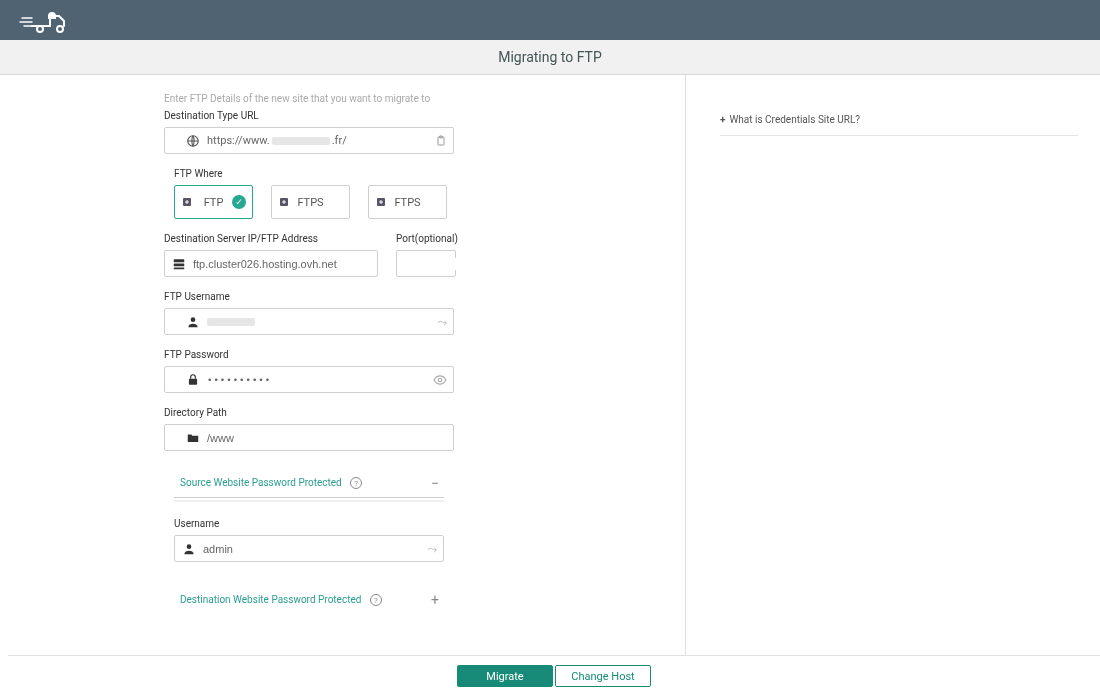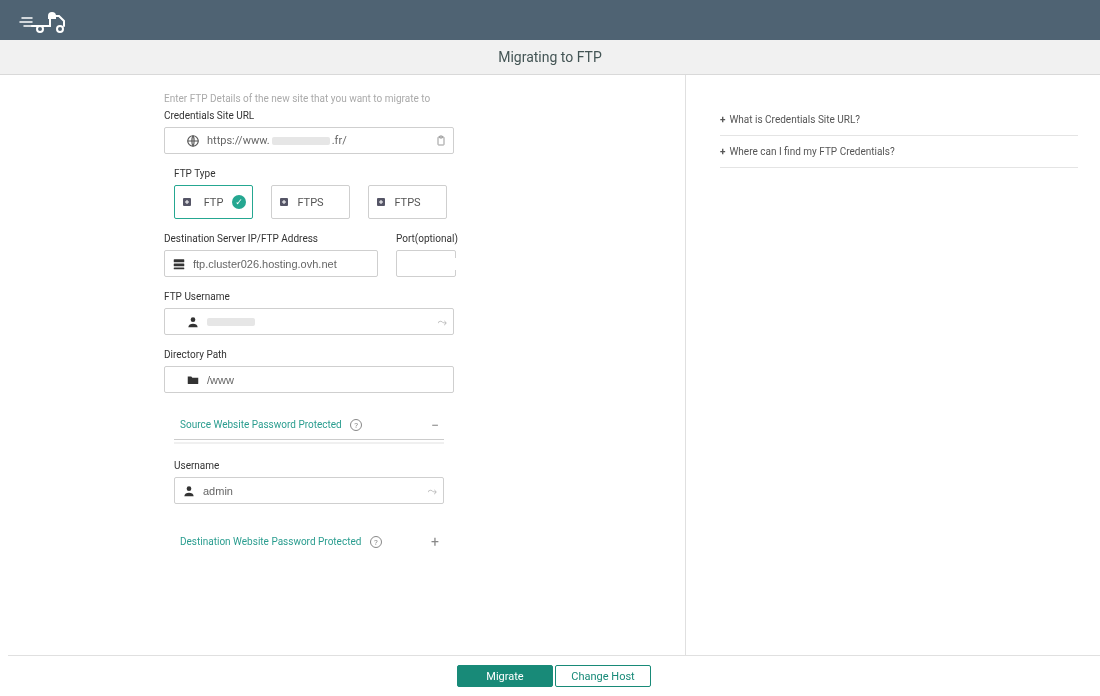--- a/index.html
+++ b/index.html
@@ -69,21 +69,21 @@
 
 <div class="titlebar">
   <span>Migrating to FTP</span>
 </div>
 
 <div class="main">
   <div class="left">
     <div class="intro">Enter FTP Details of the new site that you want to migrate to</div>
 
     <div class="group">
-      <span class="field-label">Credentials Site URL</span>
+      <span class="field-label">Destination Type URL</span>
       <div class="input-wrap w290">
         <span class="icon-slot">
           <svg width="14" height="14" viewBox="0 0 24 24" fill="none" stroke="#555" stroke-width="2">
               <circle cx="12" cy="12" r="9"></circle>
               <path d="M3 12h18M12 3c2.5 3 2.5 15 0 18M12 3c-2.5 3-2.5 15 0 18"></path>
             </svg>
         </span>
         <span style="font-size:11px;color:#666;padding-left:6px">https://www.</span>
         <span class="redacted" style="width:58px;margin:0 2px"></span>
         <span style="font-size:11px;color:#666">.fr/</span>
@@ -91,21 +91,21 @@
         <span class="trailing">
           <svg width="12" height="12" viewBox="0 0 24 24" fill="none" stroke="#999" stroke-width="2">
               <rect x="6" y="4" width="12" height="16" rx="1"></rect>
               <rect x="9" y="2" width="6" height="4" rx="1"></rect>
             </svg>
         </span>
       </div>
     </div>
 
     <div class="group indent">
-      <span class="field-label">FTP Type</span>
+      <span class="field-label">FTP Where</span>
       <div class="radio-row">
         <div class="radio-btn selected">
           <span class="lead">
             <svg width="12" height="12" viewBox="0 0 24 24">
                 <rect x="4" y="4" width="16" height="16" rx="2" fill="#556"></rect>
                 <path d="M8 12h8M12 8v8" stroke="#fff" stroke-width="2"></path>
               </svg>
           </span>
           <span>FTP</span>
           <span class="check-badge">✓</span>
@@ -163,20 +163,38 @@
               <circle cx="12" cy="8" r="4"></circle>
               <path d="M4 21c0-4 4-6 8-6s8 2 8 6"></path>
             </svg>
         </span>
         <span class="redacted" style="width:48px;margin-left:6px"></span>
         <span style="flex:1"></span>
         <span class="trailing squig">⤳</span>
       </div>
     </div>
 
+    <div class="group">
+      <span class="field-label">FTP Password</span>
+      <div class="input-wrap w290">
+        <span class="icon-slot">
+          <svg width="14" height="14" viewBox="0 0 24 24" fill="#333">
+              <rect x="5" y="10" width="14" height="10" rx="1"></rect>
+              <path d="M8 10V7a4 4 0 0 1 8 0v3" fill="none" stroke="#333" stroke-width="2"></path>
+            </svg>
+        </span>
+        <span class="pw-dots" style="padding-left:6px;flex:1;color:#666">••••••••••</span>
+        <span class="trailing">
+          <svg width="14" height="14" viewBox="0 0 24 24" fill="none" stroke="#aaa" stroke-width="2">
+              <path d="M2 12s3.5-7 10-7 10 7 10 7-3.5 7-10 7S2 12 2 12z"></path>
+              <circle cx="12" cy="12" r="3"></circle>
+            </svg>
+        </span>
+      </div>
+    </div>
 
     <div class="group">
       <span class="field-label">Directory Path</span>
       <div class="input-wrap w290">
         <span class="icon-slot">
           <svg width="14" height="14" viewBox="0 0 24 24" fill="#333">
               <path d="M3 6h6l2 2h10v10a1 1 0 0 1-1 1H4a1 1 0 0 1-1-1V6z"></path>
             </svg>
         </span>
         <input type="text" value="/www" style="">
@@ -219,22 +237,19 @@
         <span class="toggle">+</span>
       </div>
 
     </div>
   </div>
 
   <div class="right">
     <div class="faq" style="border-top:1px solid transparent">
       <span class="plus">+</span><span>What is Credentials Site URL?</span>
     </div>
-    <div class="faq">
-      <span class="plus">+</span><span>Where can I find my FTP Credentials?</span>
-    </div>
   </div>
 </div>
 
 <div class="footer">
   <div class="btn btn-primary">Migrate</div>
   <div class="btn btn-secondary">Change Host</div>
 </div>
 
 </body></html>

